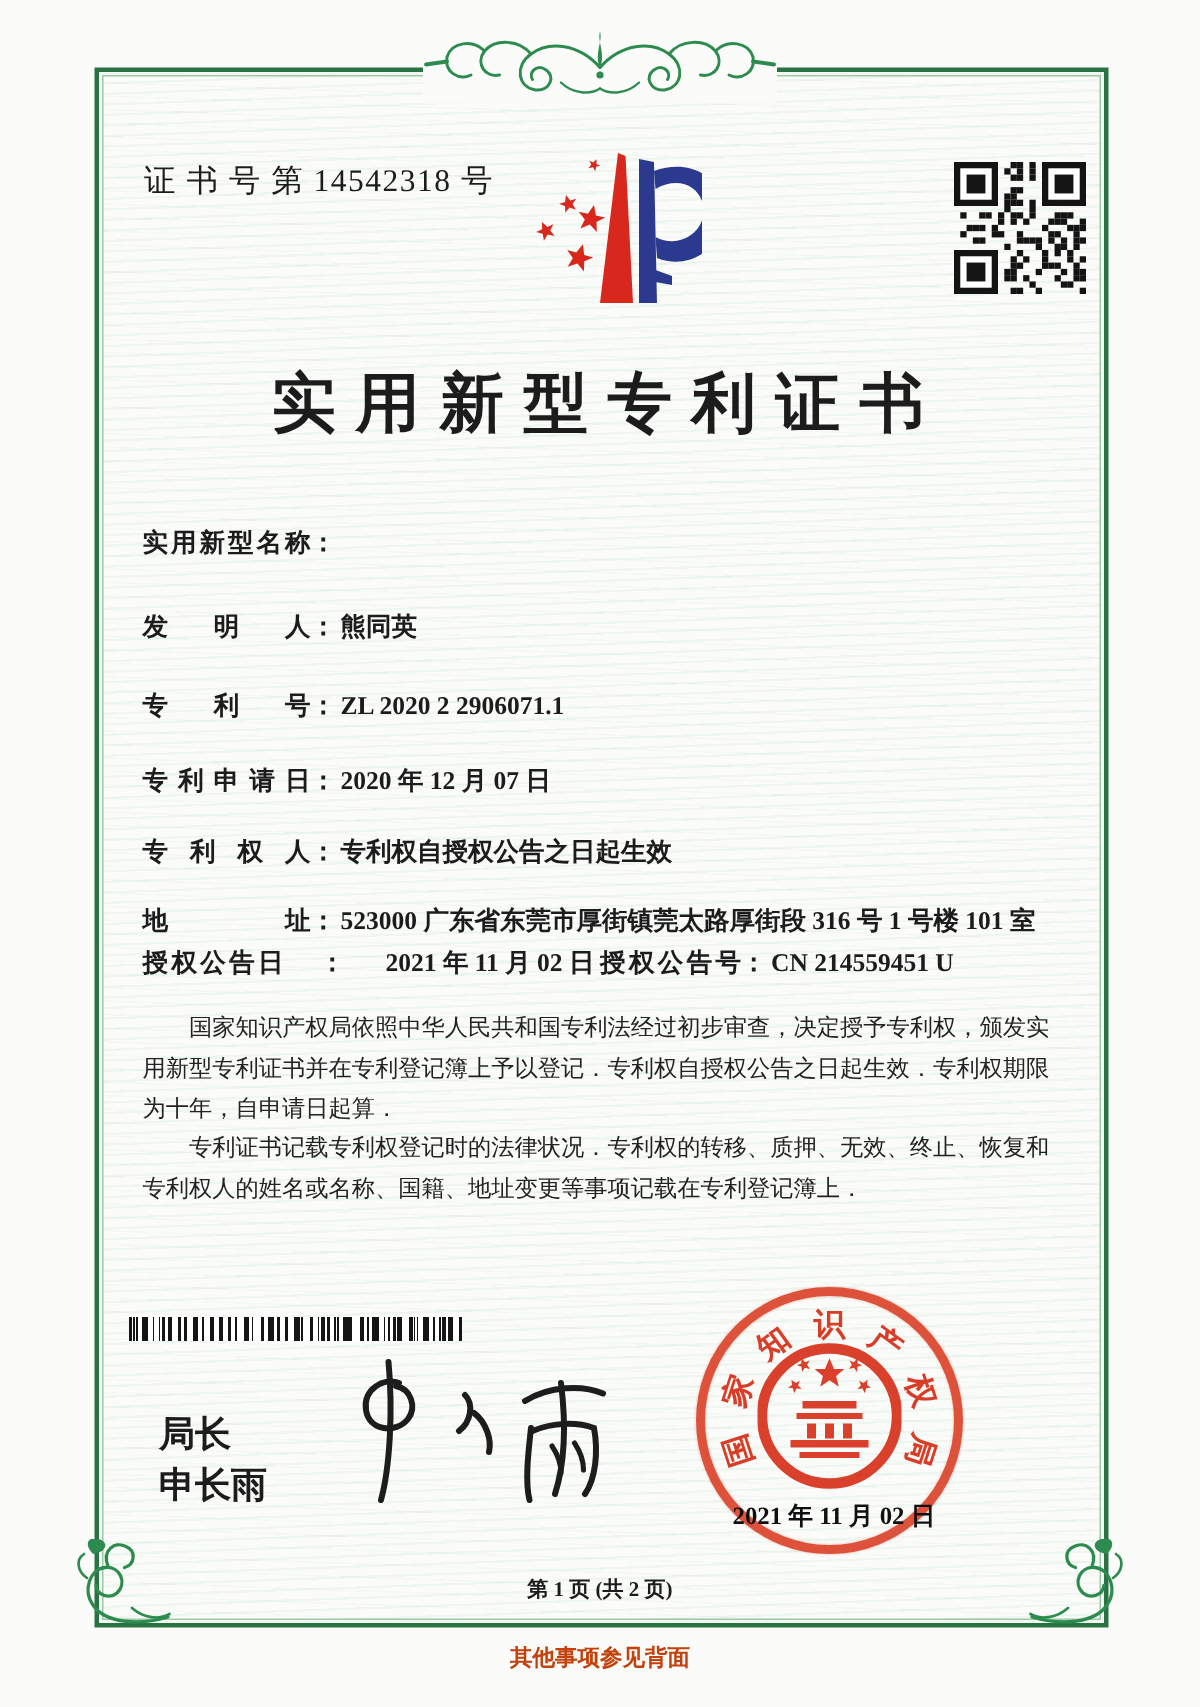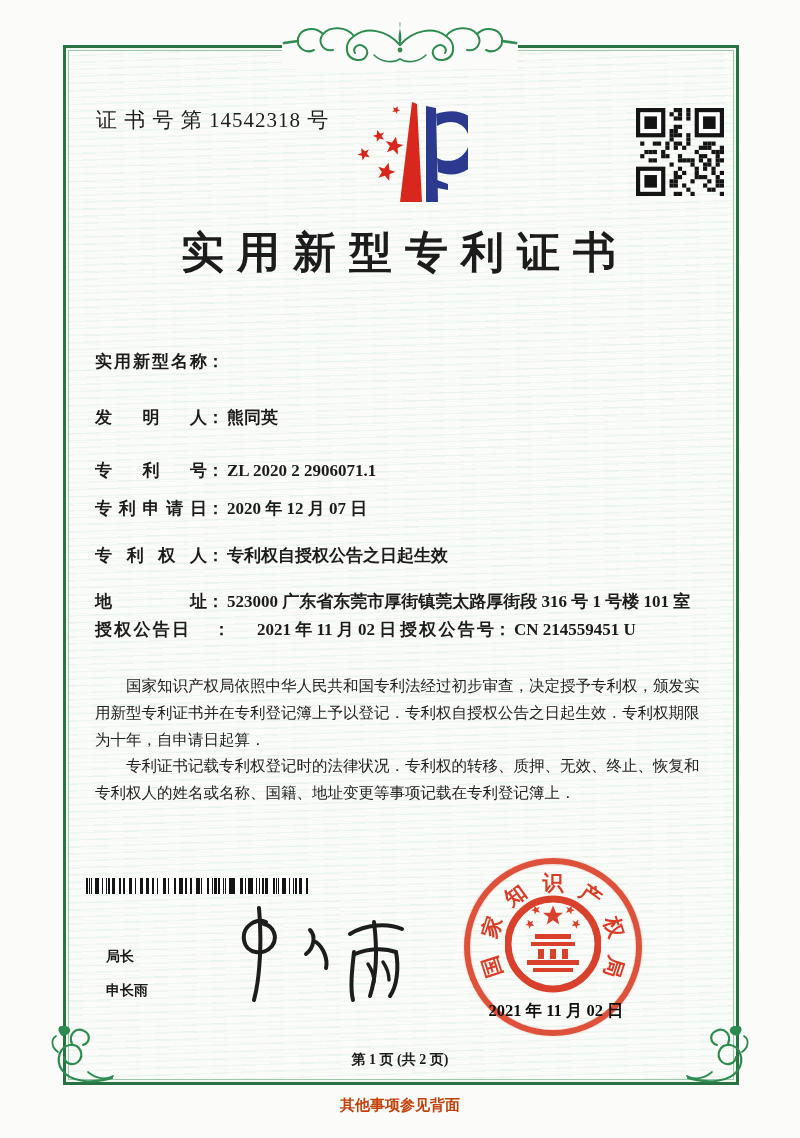--- a/index.html
+++ b/index.html
@@ -16,46 +16,46 @@
     border:3px solid #2a7244;
     box-shadow: inset 0 0 0 2px #f3f7f2, inset 0 0 0 3px #9ec6a8;
     background:
       repeating-linear-gradient(178deg, rgba(122,182,142,.09) 0 1.5px, rgba(0,0,0,0) 1.5px 7px),
       repeating-linear-gradient(2deg, rgba(122,182,142,.05) 0 1px, rgba(0,0,0,0) 1px 9px);
   }
   .top-ornament { position:absolute; left:50%; top:45px; transform:translate(-50%,-52%); width:236px; height:50px; background:#fbfcf9; }
   .cert-number { position:absolute; left:96px; top:106px; font-size:21px; font-weight:normal; letter-spacing:1px; }
   .logo { position:absolute; left:336px; top:96px; width:132px; height:112px; }
   .qr { position:absolute; left:636px; top:108px; width:88px; height:88px; }
-  .title { position:absolute; left:0; top:224px; width:797px; text-align:center;
+  .title { position:absolute; left:0; top:240px; width:797px; text-align:center;
            font-size:43px; font-weight:bold; letter-spacing:13px; text-indent:13px; }
   .fields { position:absolute; left:95px; top:350px; width:620px; font-size:17px; font-weight:bold; }
   .frow { display:flex; line-height:24px; margin-bottom:29px; }
   .frow:nth-child(1){ margin-bottom:32px; }
   .frow:nth-child(2){ margin-bottom:29px; }
-  .frow:nth-child(3){ margin-bottom:14px;justify-content:space-between; }
+  .frow:nth-child(3){ margin-bottom:26px;justify-content:space-between; }
   .frow:nth-child(4){ margin-bottom:23px; }
   .frow:nth-child(5){ margin-bottom:22px; }
   .frow:nth-child(6){ margin-bottom:4px; }
   .flabel { width:112px; text-align:justify; text-align-last:justify; flex:none; }
   .fcolon { width:20px; flex:none; }
   .fvalue { flex:1; }
   .grant-row { display:flex; line-height:24px; }
   .grant-left { display:flex; width:305px; flex:none;gap:24px; }
   .grant-right { display:flex; }
   .grant-row .flabel { width:94px; }
   .paras { position:absolute; left:95px; top:673px; width:618px;
            font-size:15.5px; line-height:26.8px; color:#222; }
   .paras p { text-indent:2em; }
   .barcode { position:absolute; left:86px; top:878px; width:222px; height:16px; background-color:#fff;
     background-image:
       repeating-linear-gradient(90deg,#151515 0 2px,rgba(0,0,0,0) 2px 5px,#151515 5px 6px,rgba(0,0,0,0) 6px 11px),
       repeating-linear-gradient(90deg,rgba(0,0,0,0) 0 3px,#151515 3px 4px,rgba(0,0,0,0) 4px 9px,#151515 9px 12px,rgba(0,0,0,0) 12px 17px);
   }
-  .signer { position:absolute; left:106px; top:940px; font-size:14px; font-weight:bold; line-height:34px; }
+  .signer { position:absolute; left:106px; top:940px; font-size:24px; font-weight:bold; line-height:34px; }
   .signature { position:absolute; left:222px; top:900px; width:195px; height:115px; }
   .seal { position:absolute; left:464px; top:858px; width:178px; height:178px; }
   .seal-ring { position:absolute; inset:0; border-radius:50%; border:6px solid rgba(217,58,33,.88);
                box-shadow:0 0 2px rgba(217,58,33,.35), inset 0 0 2px rgba(217,58,33,.35); }
   .seal-char { position:absolute; left:50%; top:50%; width:24px; height:24px; margin:-12px 0 0 -12px;
                color:rgba(214,44,22,.92); font-size:21px; font-weight:bold; text-align:center; line-height:24px; }
   .seal-emblem { position:absolute; left:50%; top:50%; width:96px; height:100px; transform:translate(-50%,-53%); }
   .seal-date { position:absolute; left:470px; top:1000px; width:172px; text-align:center;
                font-size:16.5px; font-weight:bold; color:#101010; z-index:3; }
   .footer-page { position:absolute; left:0; top:1051px; width:800px; text-align:center;

